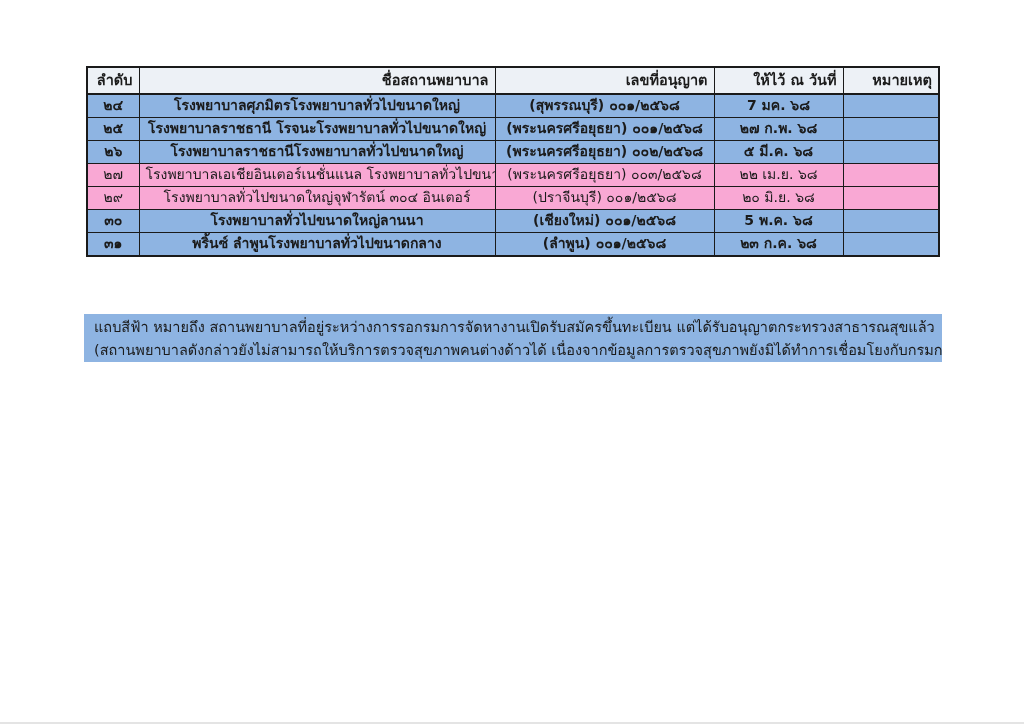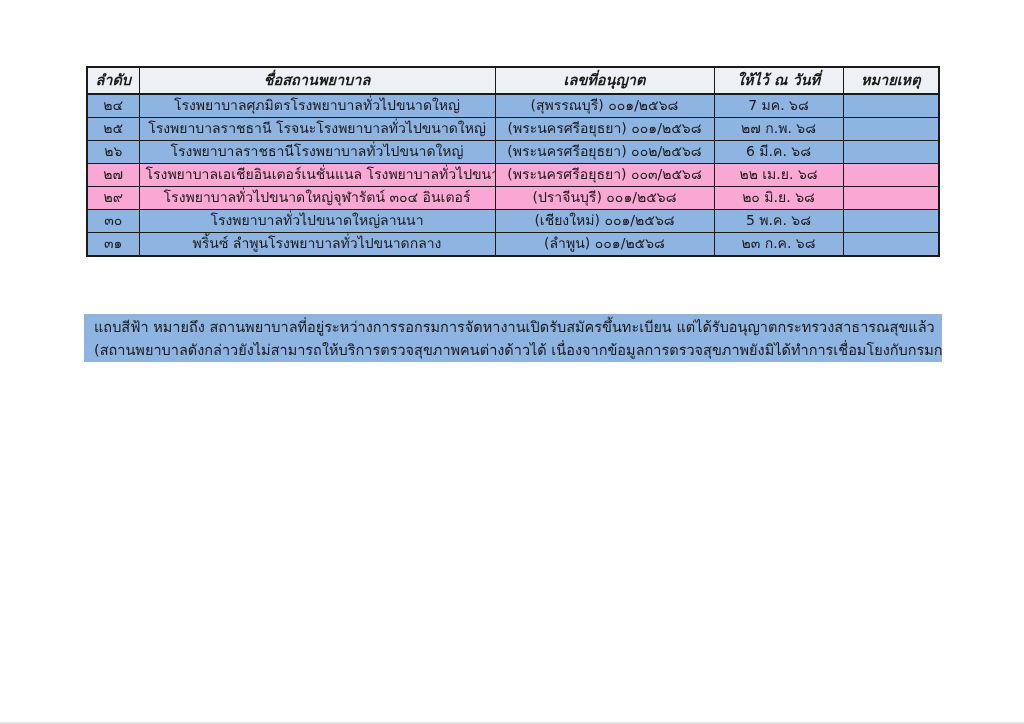--- a/index.html
+++ b/index.html
@@ -39,32 +39,32 @@
     overflow: hidden;
     white-space: nowrap;
     line-height: 1.1;
   }
   .hospital-table {
     border: 2px solid var(--border, #1a1a1a);
   }
   .hospital-table thead th {
     height: 25px;
     font-weight: bold;
-    text-align: center;
+    text-align: right;
     background: var(--header-bg, #edf1f6);
     border-bottom-width: 2px;
     font-size: 14.5px;
-    font-style: italic;
   }
   .hospital-table tbody td {
     height: 22px;
     background: #f9a8d4;
   }
   .hospital-table tbody tr.hl td {
     background: var(--hl, #8eb4e2);
+    font-weight: bold;
   }
   .cell-no, .cell-license, .cell-date, .cell-remark { text-align: center; }
   .cell-name { text-align: center; }
 
   
   .legend-note {
     position: absolute;
     left: 84px;
     top: 314px;
     width: 858px;
@@ -121,21 +121,21 @@
     <td class="cell-no">๒๕</td>
     <td class="cell-name">โรงพยาบาลราชธานี โรจนะโรงพยาบาลทั่วไปขนาดใหญ่</td>
     <td class="cell-license">(พระนครศรีอยุธยา) ๐๐๑/๒๕๖๘</td>
     <td class="cell-date">๒๗ ก.พ. ๖๘</td>
     <td class="cell-remark"></td>
   </tr>
       <tr class="hl">
     <td class="cell-no">๒๖</td>
     <td class="cell-name">โรงพยาบาลราชธานีโรงพยาบาลทั่วไปขนาดใหญ่</td>
     <td class="cell-license">(พระนครศรีอยุธยา) ๐๐๒/๒๕๖๘</td>
-    <td class="cell-date">6 มี.ค. ๖๘</td>
+    <td class="cell-date">๕ มี.ค. ๖๘</td>
     <td class="cell-remark"></td>
   </tr>
       <tr>
     <td class="cell-no">๒๗</td>
     <td class="cell-name">โรงพยาบาลเอเชียอินเตอร์เนชั่นแนล โรงพยาบาลทั่วไปขนาดกลาง</td>
     <td class="cell-license">(พระนครศรีอยุธยา) ๐๐๓/๒๕๖๘</td>
     <td class="cell-date">๒๒ เม.ย. ๖๘</td>
     <td class="cell-remark"></td>
   </tr>
       <tr>

